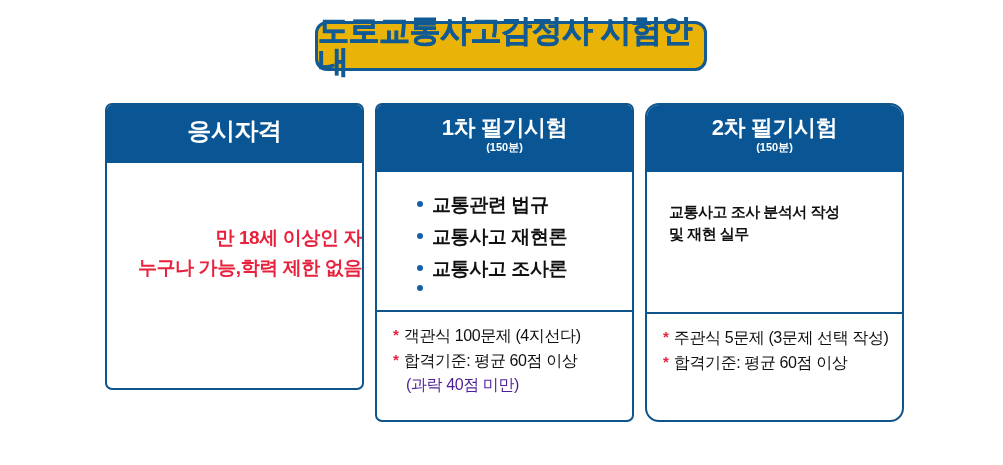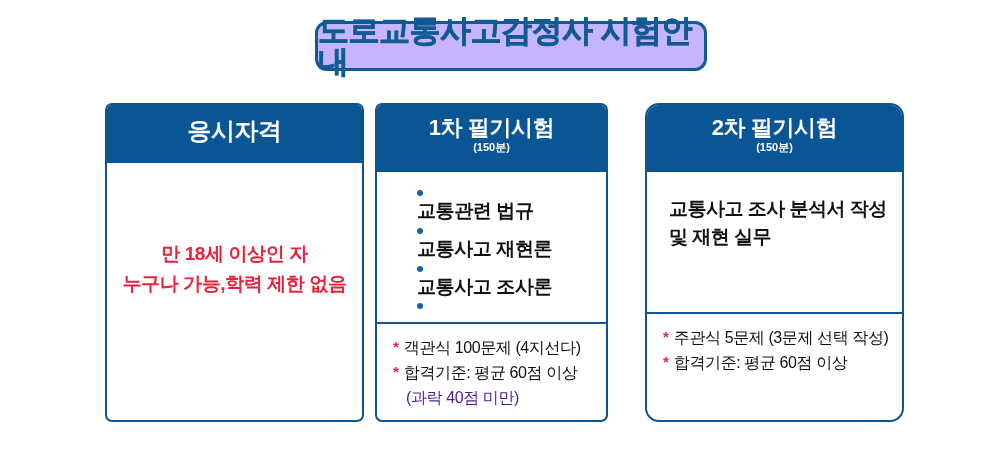--- a/index.html
+++ b/index.html
@@ -21,21 +21,21 @@
     left: 315px;
     top: 21px;
     width: 392px;
     height: 50px;
     border: 3px solid #125a93;
     border-radius: 12px;
     box-sizing: border-box;
     display: flex;
     align-items: center;
     justify-content: center;
-    background: #c4b5fd;
+    background: #eab308;
   }
   #title-text {
     font-size: 31px;
     font-weight: bold;
     color: #125a93;
     letter-spacing: -0.5px;
     line-height: 1;
     -webkit-text-stroke: 0.6px #125a93;
   }
 
@@ -44,22 +44,22 @@
     position: absolute;
     top: 103px;
     box-sizing: border-box;
     background: #ffffff;
     border: 2px solid #10548c;
     border-radius: 7px;
     overflow: hidden;
     display: flex;
     flex-direction: column;
   }
-  #card-0 { left: 105px;  width: 259px; height: 319px; }
-  #card-1 { left: 375px;  width: 233px; height: 319px; }
+  #card-0 { left: 105px;  width: 259px; height: 287px; }
+  #card-1 { left: 375px;  width: 259px; height: 319px; }
   #card-2 { left: 645px;  width: 259px; height: 319px; border-radius: 14px; }
 
   .card-header {
     background: #0a5694;
     color: #ffffff;
     text-align: center;
     box-sizing: border-box;
     flex: 0 0 auto;
   }
   #card-0 .card-header { height: 58px; padding-top: 13px; }
@@ -84,21 +84,21 @@
     position: relative;
     display: flex;
     flex-direction: column;
   }
 
   
   #eligibility-block {
     flex: 1 1 auto;
     display: flex;
     flex-direction: column;
-    align-items: center;
+    align-items: flex-end;
     justify-content: center;
     padding-bottom: 46px;
   }
   .elig-line {
     color: #e8213c;
     font-size: 19px;
     font-weight: bold;
     line-height: 1.55;
     letter-spacing: -0.4px;
     text-align: center;
@@ -107,21 +107,20 @@
 
   
   .subject-block {
     flex: 1 1 auto;
     padding: 22px 0 0 40px;
   }
   .subject-item {
     display: flex;
     align-items: baseline;
     margin-bottom: 9px;
-    flex-direction: column;
   }
   .bullet-dot {
     width: 6px;
     height: 6px;
     border-radius: 50%;
     background: #1560a8;
     margin-right: 9px;
     flex: 0 0 auto;
     position: relative;
     top: -4px;
@@ -136,21 +135,21 @@
 
   
   .practice-block {
     flex: 1 1 auto;
     display: flex;
     flex-direction: column;
     justify-content: center;
     padding: 0 20px 38px 22px;
   }
   .practice-line {
-    font-size: 19px;
+    font-size: 15px;
     font-weight: bold;
     color: #111111;
     letter-spacing: -0.5px;
     line-height: 1.45;
     white-space: nowrap;
   }
 
   
   .notes-block {
     flex: 0 0 auto;

